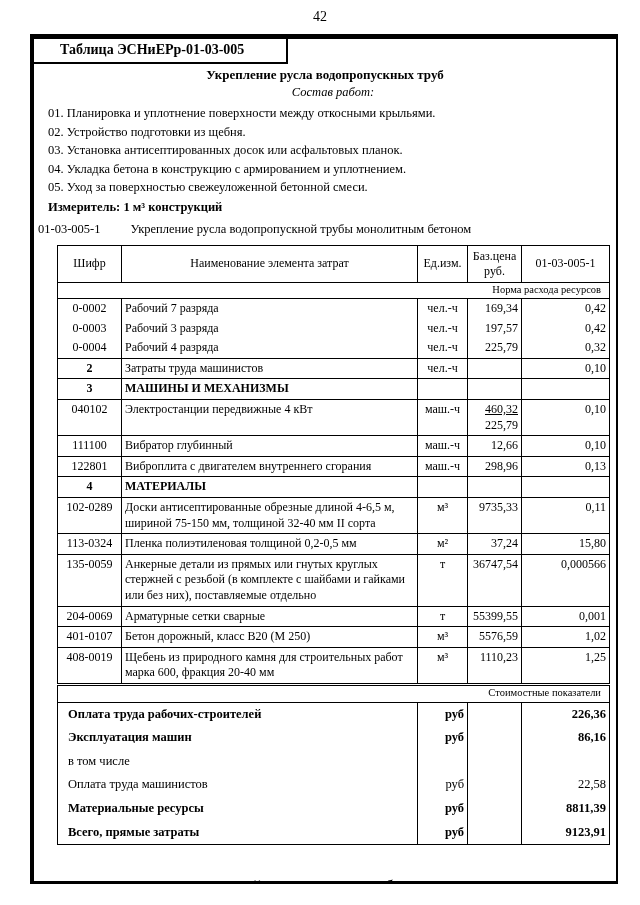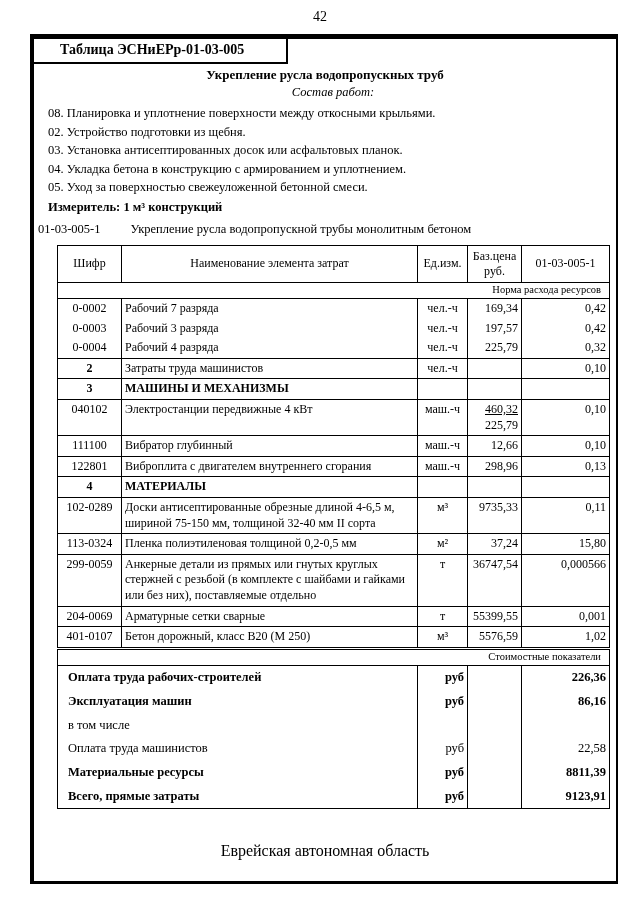--- a/index.html
+++ b/index.html
@@ -72,21 +72,21 @@
 <div class="frame">
 
   <div>
     <span class="table-label">Таблица ЭСНиЕРр-01-03-005</span>
   </div>
 
   <div class="doc-title">Укрепление русла водопропускных труб</div>
   <div class="composition">Состав работ:</div>
 
   <div class="work-list">
-    <div class="item">08. Планировка и уплотнение поверхности между откосными крыльями.</div>
+    <div class="item">01. Планировка и уплотнение поверхности между откосными крыльями.</div>
     <div class="item">02. Устройство подготовки из щебня.</div>
     <div class="item">03. Установка антисептированных досок или асфальтовых планок.</div>
     <div class="item">04. Укладка бетона в конструкцию с армированием и уплотнением.</div>
     <div class="item">05. Уход за поверхностью свежеуложенной бетонной смеси.</div>
   </div>
 
   <div class="measurer">Измеритель: 1 м³ конструкций</div>
 
   <div class="norm-line">
     <span class="code">01-03-005-1</span><span>Укрепление русла водопропускной трубы монолитным бетоном</span>
@@ -190,39 +190,46 @@
           <td class="norm">0,11</td>
         </tr>
         <tr class="sep">
           <td class="code">113-0324</td>
           <td class="name">Пленка полиэтиленовая толщиной 0,2-0,5 мм</td>
           <td class="unit">м²</td>
           <td class="price">37,24</td>
           <td class="norm">15,80</td>
         </tr>
         <tr class="sep">
-          <td class="code">299-0059</td>
+          <td class="code">135-0059</td>
           <td class="name">Анкерные детали из прямых или гнутых круглых стержней с резьбой (в комплекте с шайбами и гайками или без них), поставляемые отдельно</td>
           <td class="unit">т</td>
           <td class="price">36747,54</td>
           <td class="norm">0,000566</td>
         </tr>
         <tr class="sep">
           <td class="code">204-0069</td>
           <td class="name">Арматурные сетки сварные</td>
           <td class="unit">т</td>
           <td class="price">55399,55</td>
           <td class="norm">0,001</td>
         </tr>
         <tr class="sep">
           <td class="code">401-0107</td>
           <td class="name">Бетон дорожный, класс В20 (М 250)</td>
           <td class="unit">м³</td>
           <td class="price">5576,59</td>
           <td class="norm">1,02</td>
+        </tr>
+        <tr>
+          <td class="code">408-0019</td>
+          <td class="name">Щебень из природного камня для строительных работ марка 600, фракция 20-40 мм</td>
+          <td class="unit">м³</td>
+          <td class="price">1110,23</td>
+          <td class="norm">1,25</td>
         </tr>
       </tbody>
     <tbody>
       <tr class="band cost-band">
         <td colspan="5">Стоимостные показатели</td>
       </tr>
     </tbody>
     <tbody>
         <tr class="cost b-row">
           <td class="label" colspan="2">Оплата труда рабочих-строителей</td>

